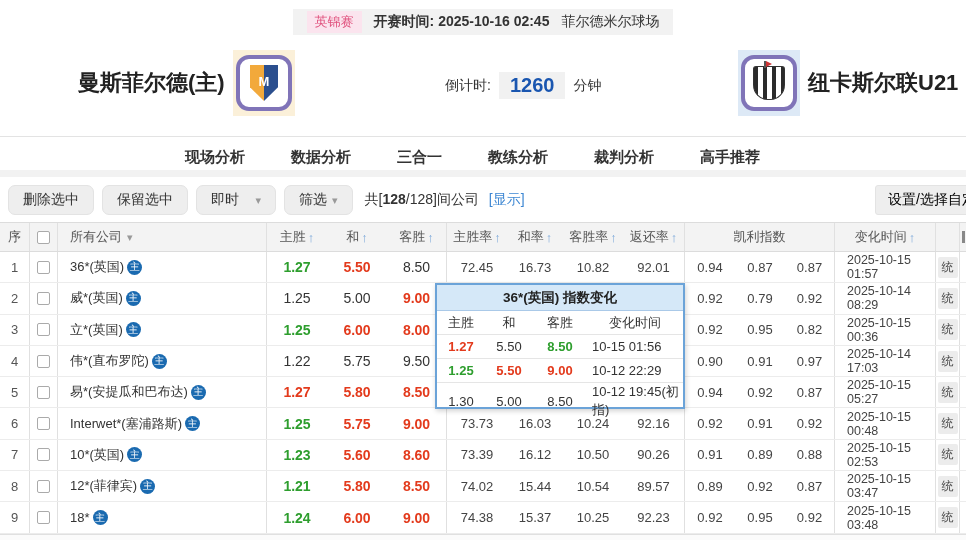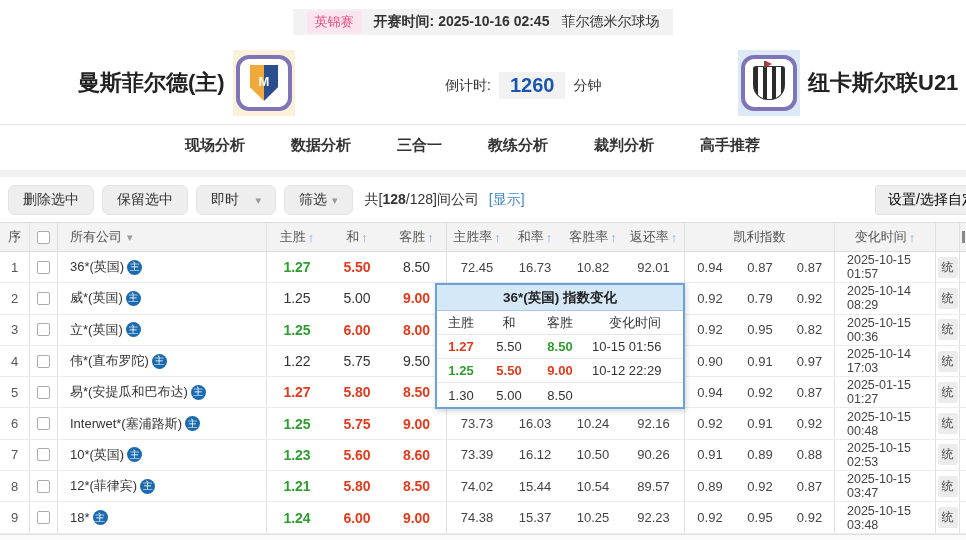--- a/index.html
+++ b/index.html
@@ -24,21 +24,21 @@
   .shield { width:28px; height:36px; background:linear-gradient(90deg,#f2a93b 50%,#2b4f8e 50%);
     clip-path:polygon(0 0,100% 0,100% 62%,50% 100%,0 62%); position:relative; }
   .shield::after { content:"M"; position:absolute; left:0; right:0; top:9px; text-align:center; color:#fff; font-size:13px; font-weight:bold; }
   .crest { width:32px; height:34px; border:1px solid #333; border-radius:3px 3px 45% 45%;
     background:repeating-linear-gradient(90deg,#2b2b2b 0 4px,#fff 4px 9px); position:relative; }
   .crest::before { content:""; position:absolute; left:10px; top:-6px; width:2px; height:7px; background:#555; }
   .crest::after { content:""; position:absolute; left:12px; top:-6px; border-top:3px solid transparent; border-bottom:3px solid transparent; border-left:6px solid #cc3333; }
   .countdown { position:absolute; left:445px; top:72px; display:flex; align-items:center; gap:8px; font-size:14px; }
   .cd-value { background:#f1f1f1; padding:2px 11px; font-size:20px; font-weight:bold; color:#1a56b0; }
   
-  .nav { position:absolute; left:0; top:124px; width:100%; height:42px; border-top:1px solid #e3e3e3;
+  .nav { position:absolute; left:0; top:136px; width:100%; height:42px; border-top:1px solid #e3e3e3;
     display:flex; align-items:center; padding-left:185px; gap:46px; background:#fff; }
   .tab { font-size:15px; font-weight:bold; color:#333; white-space:nowrap; cursor:pointer; }
   .tab.active { background:#e8470b; color:#fff; padding:8px 15px; border-radius:18px; }
   .band { position:absolute; left:0; top:170px; width:100%; height:7px; background:#f2f2f2; }
   
   .toolbar { position:absolute; left:0; top:185px; width:100%; height:30px; display:flex; align-items:center; }
   .tbtn { background:#eee; border:1px solid #e3e3e3; border-radius:7px; height:30px; display:flex; align-items:center;
     padding:0 14px; font-size:14px; color:#333; margin-left:8px; white-space:nowrap; }
   .tbtn.dd-live { width:80px; justify-content:space-between; }
   .caret { color:#999; font-size:11px; margin-left:5px; }
@@ -309,21 +309,21 @@
           <div class="cell od r">1.27</div>
           <div class="cell od r">5.80</div>
           <div class="cell od r br">8.50</div>
           <div class="cell rate"></div>
           <div class="cell rate"></div>
           <div class="cell rate"></div>
           <div class="cell rate br"></div>
           <div class="cell kelly">0.94</div>
           <div class="cell kelly">0.92</div>
           <div class="cell kelly br">0.87</div>
-          <div class="cell time br">2025-01-15 01:27</div>
+          <div class="cell time br">2025-10-15 05:27</div>
           <div class="cell br">
             <span class="statbtn">统</span>
           </div>
           <div class="cell"></div>
         </div>
         <div class="trow body">
           <div class="cell seq br">6</div>
           <div class="cell br">
             <input type="checkbox" class="cb" style="">
           </div>
@@ -444,17 +444,18 @@
         <div class="prow">
           <span class="pcell g">1.25</span>
           <span class="pcell r">5.50</span>
           <span class="pcell r">9.00</span>
           <span class="pcell pt">10-12 22:29</span>
         </div>
         <div class="prow">
           <span class="pcell n">1.30</span>
           <span class="pcell n">5.00</span>
           <span class="pcell n">8.50</span>
+          <span class="pcell pt">10-12 19:45(初指)</span>
         </div>
       </div>
   </div>
 
 </div>
 
 </body></html>

